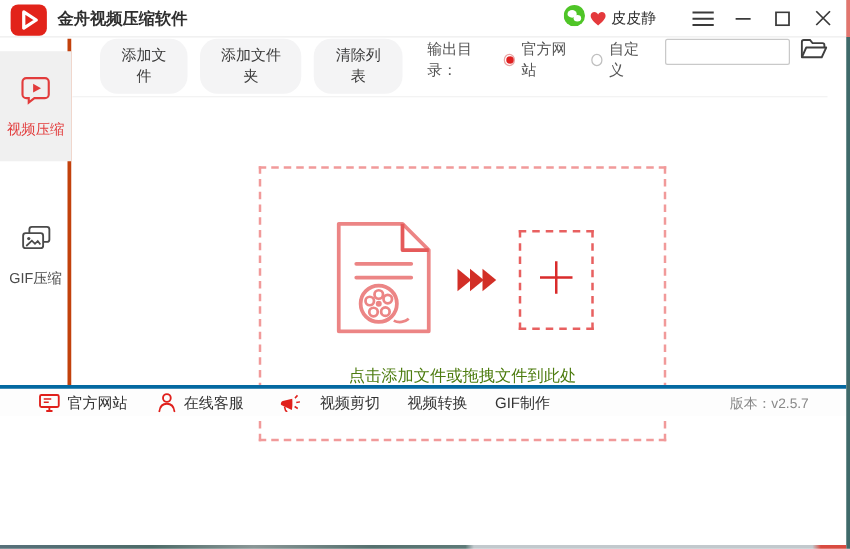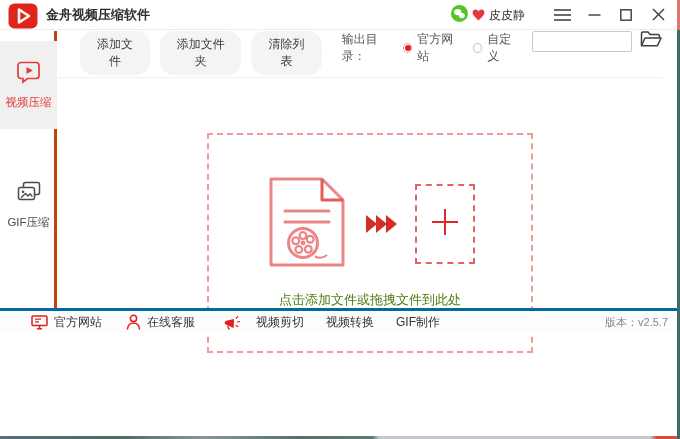--- a/index.html
+++ b/index.html
@@ -109,21 +109,21 @@
     position: absolute; left: 0; bottom: 3px; width: 677px; height: 25px;
     border-top: 3px solid #0369a1; background: #fdfdfd;
     display: flex; align-items: center; padding-left: 31px; font-size: 12px;
   }
   .f-link { display: flex; align-items: center; cursor: pointer; color: #333; }
   .f-link .ic { display: flex; margin-right: 6px; }
   .f-web { margin-right: 24px; }
   .f-support { margin-right: 28px; }
   .f-promo { margin-right: 14px; display: flex; }
   .f-tool { margin-right: 22px; cursor: pointer; color: #333; }
-  .f-version { margin-left: auto; margin-right: 9px; font-size: 11px; color: #888; }
+  .f-version { margin-left: auto; margin-right: 30px; font-size: 11px; color: #888; }
 </style>
 </head>
 <body>
 
 <div class="app">
 
   <div class="titlebar">
     <span class="logo">
       <svg width="30" height="26" viewBox="0 0 30 26">
         <rect x="0.5" y="0.5" width="29" height="25" rx="6" fill="#e2231a"></rect>

